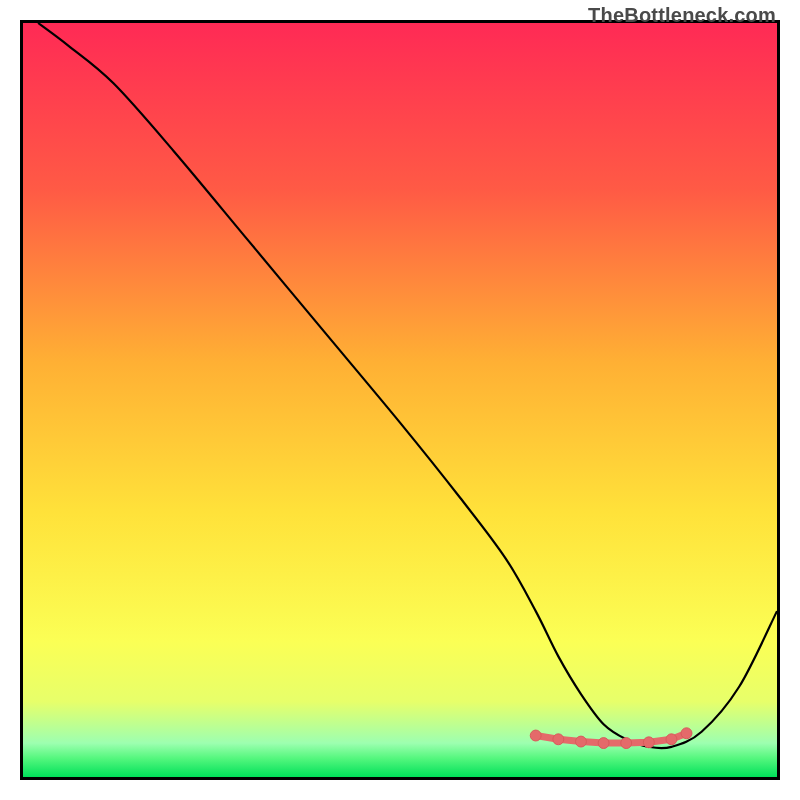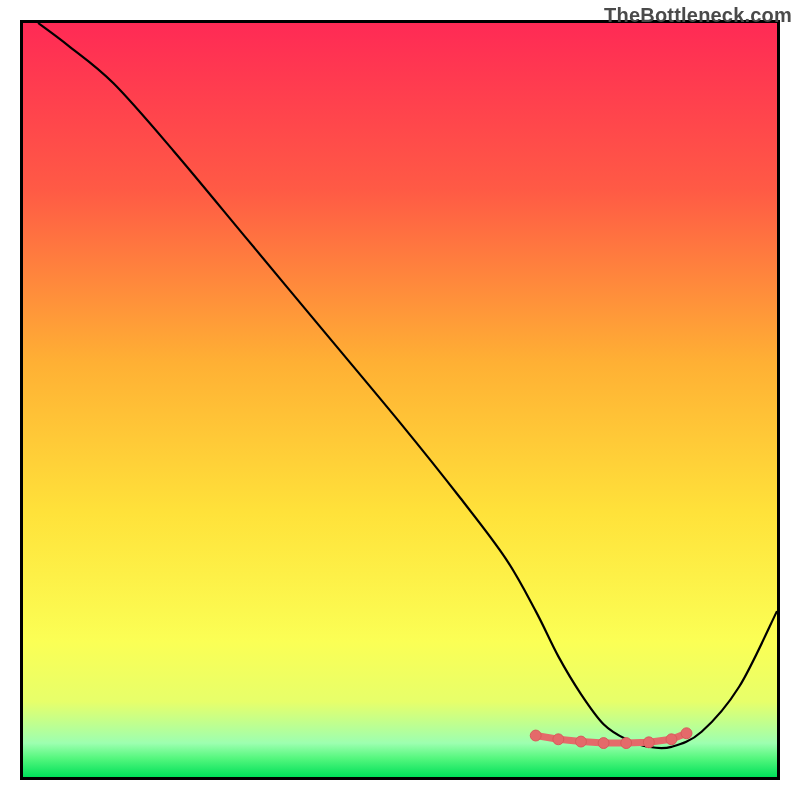--- a/index.html
+++ b/index.html
@@ -12,21 +12,21 @@
     font-family: Arial, Helvetica, sans-serif;
   }
   .stage {
     position: relative;
     width: 800px;
     height: 800px;
   }
   .watermark {
     position: absolute;
     top: 4px;
-    right: 8px;
+    right: 24px;
     font-size: 20px;
     font-weight: 600;
     color: #4a4a4a;
     letter-spacing: 0.2px;
     z-index: 10;
   }
   .plot-frame {
     position: absolute;
     left: 20px;
     top: 20px;

